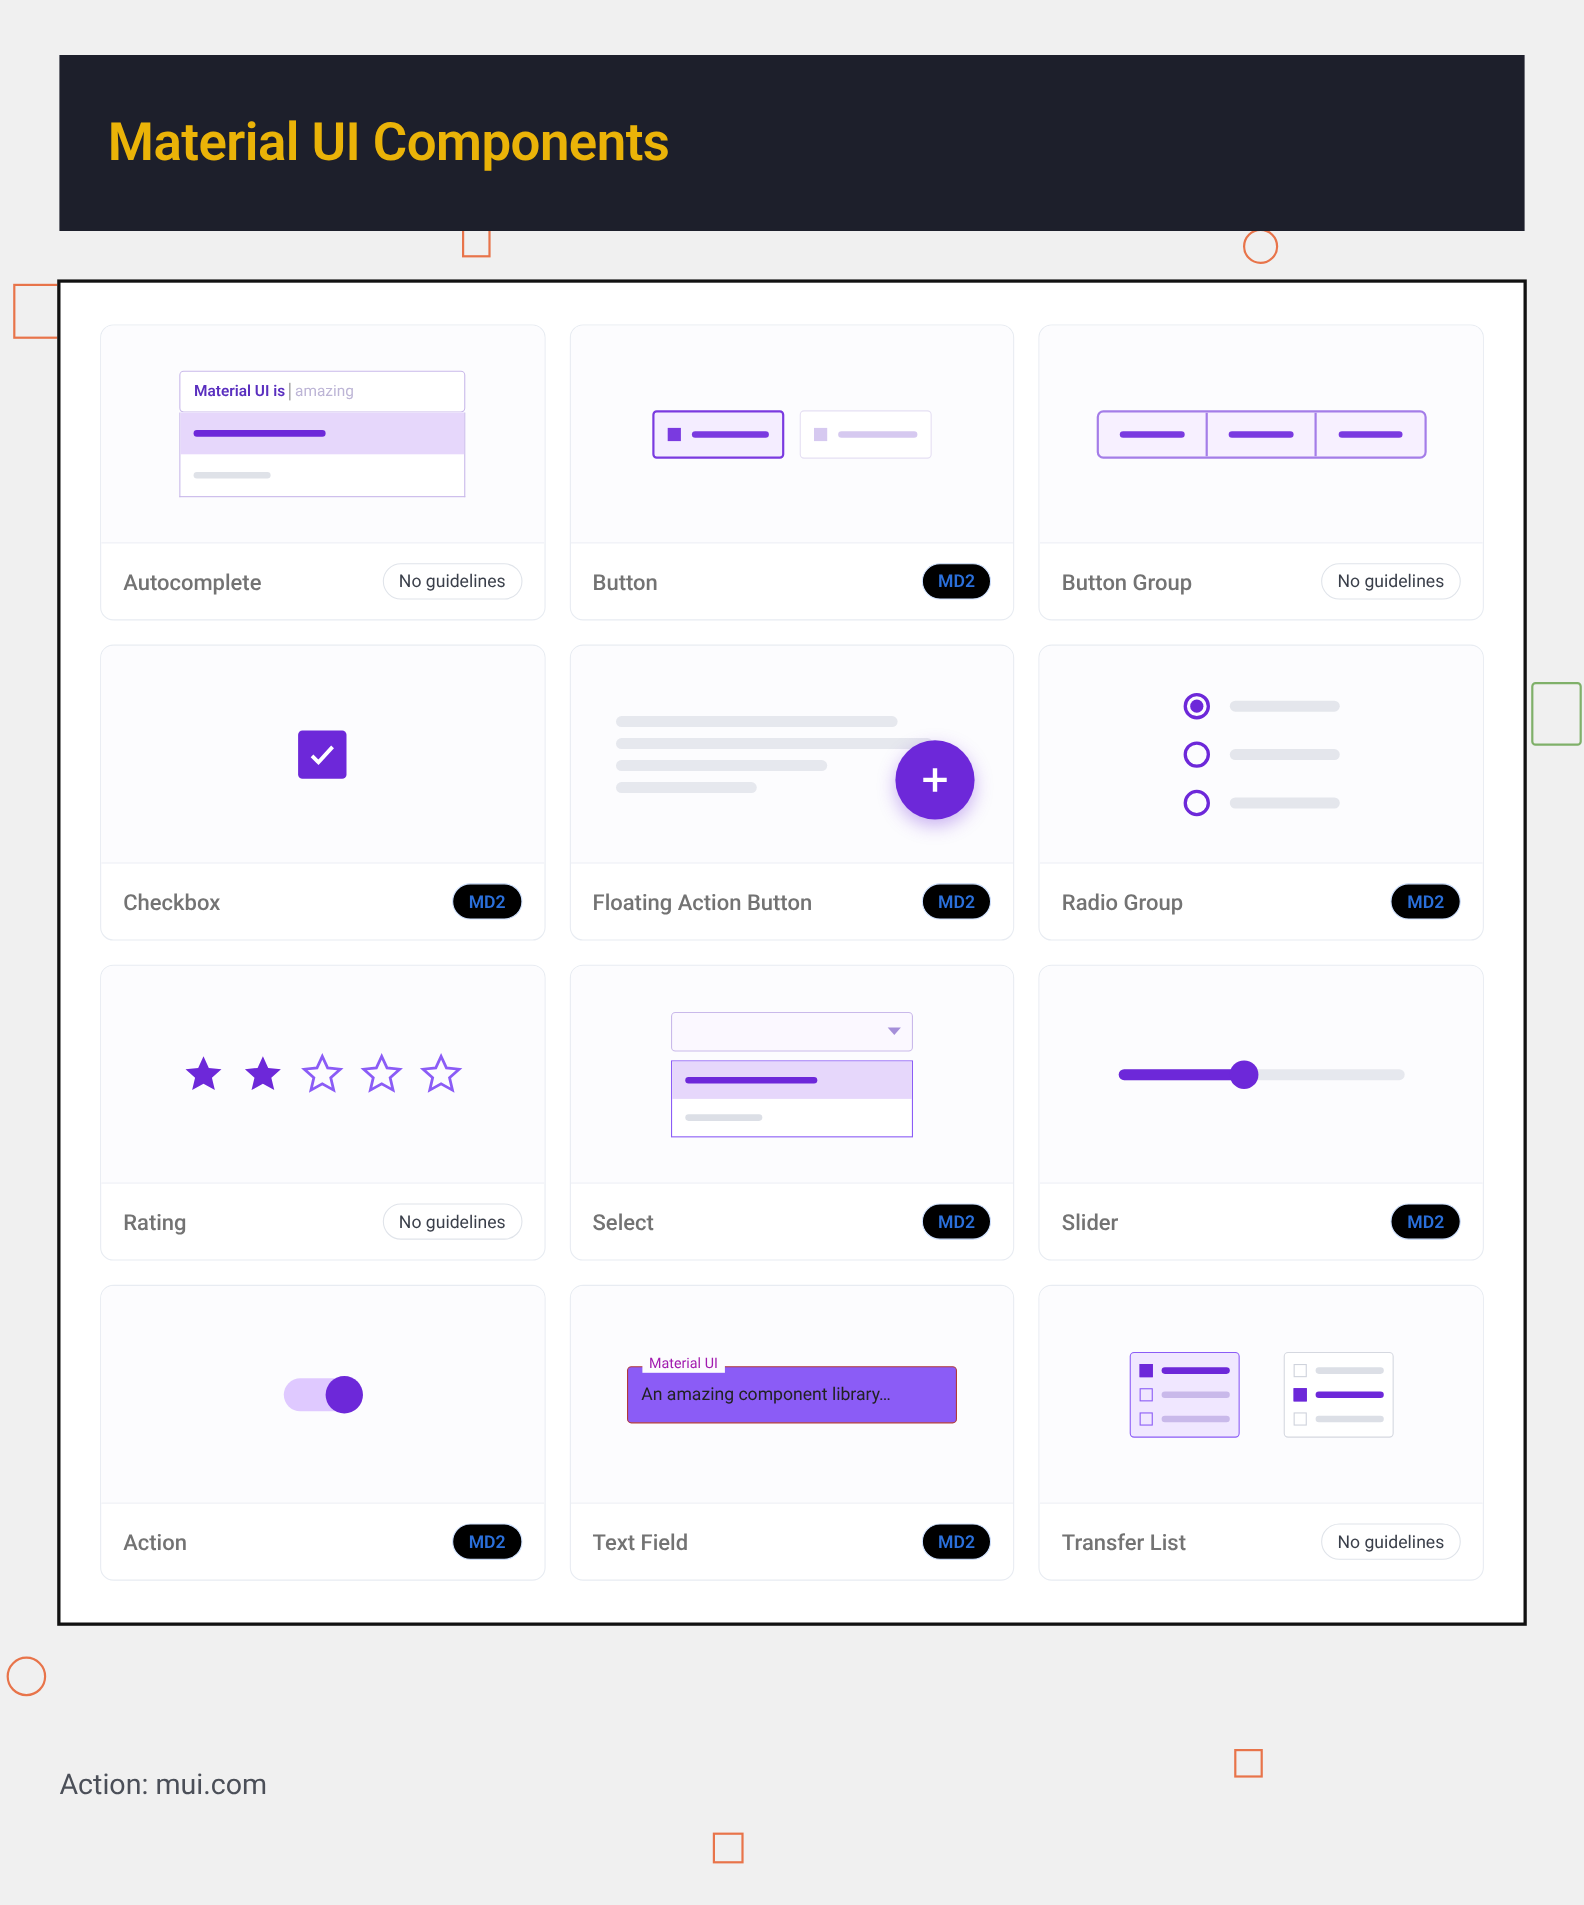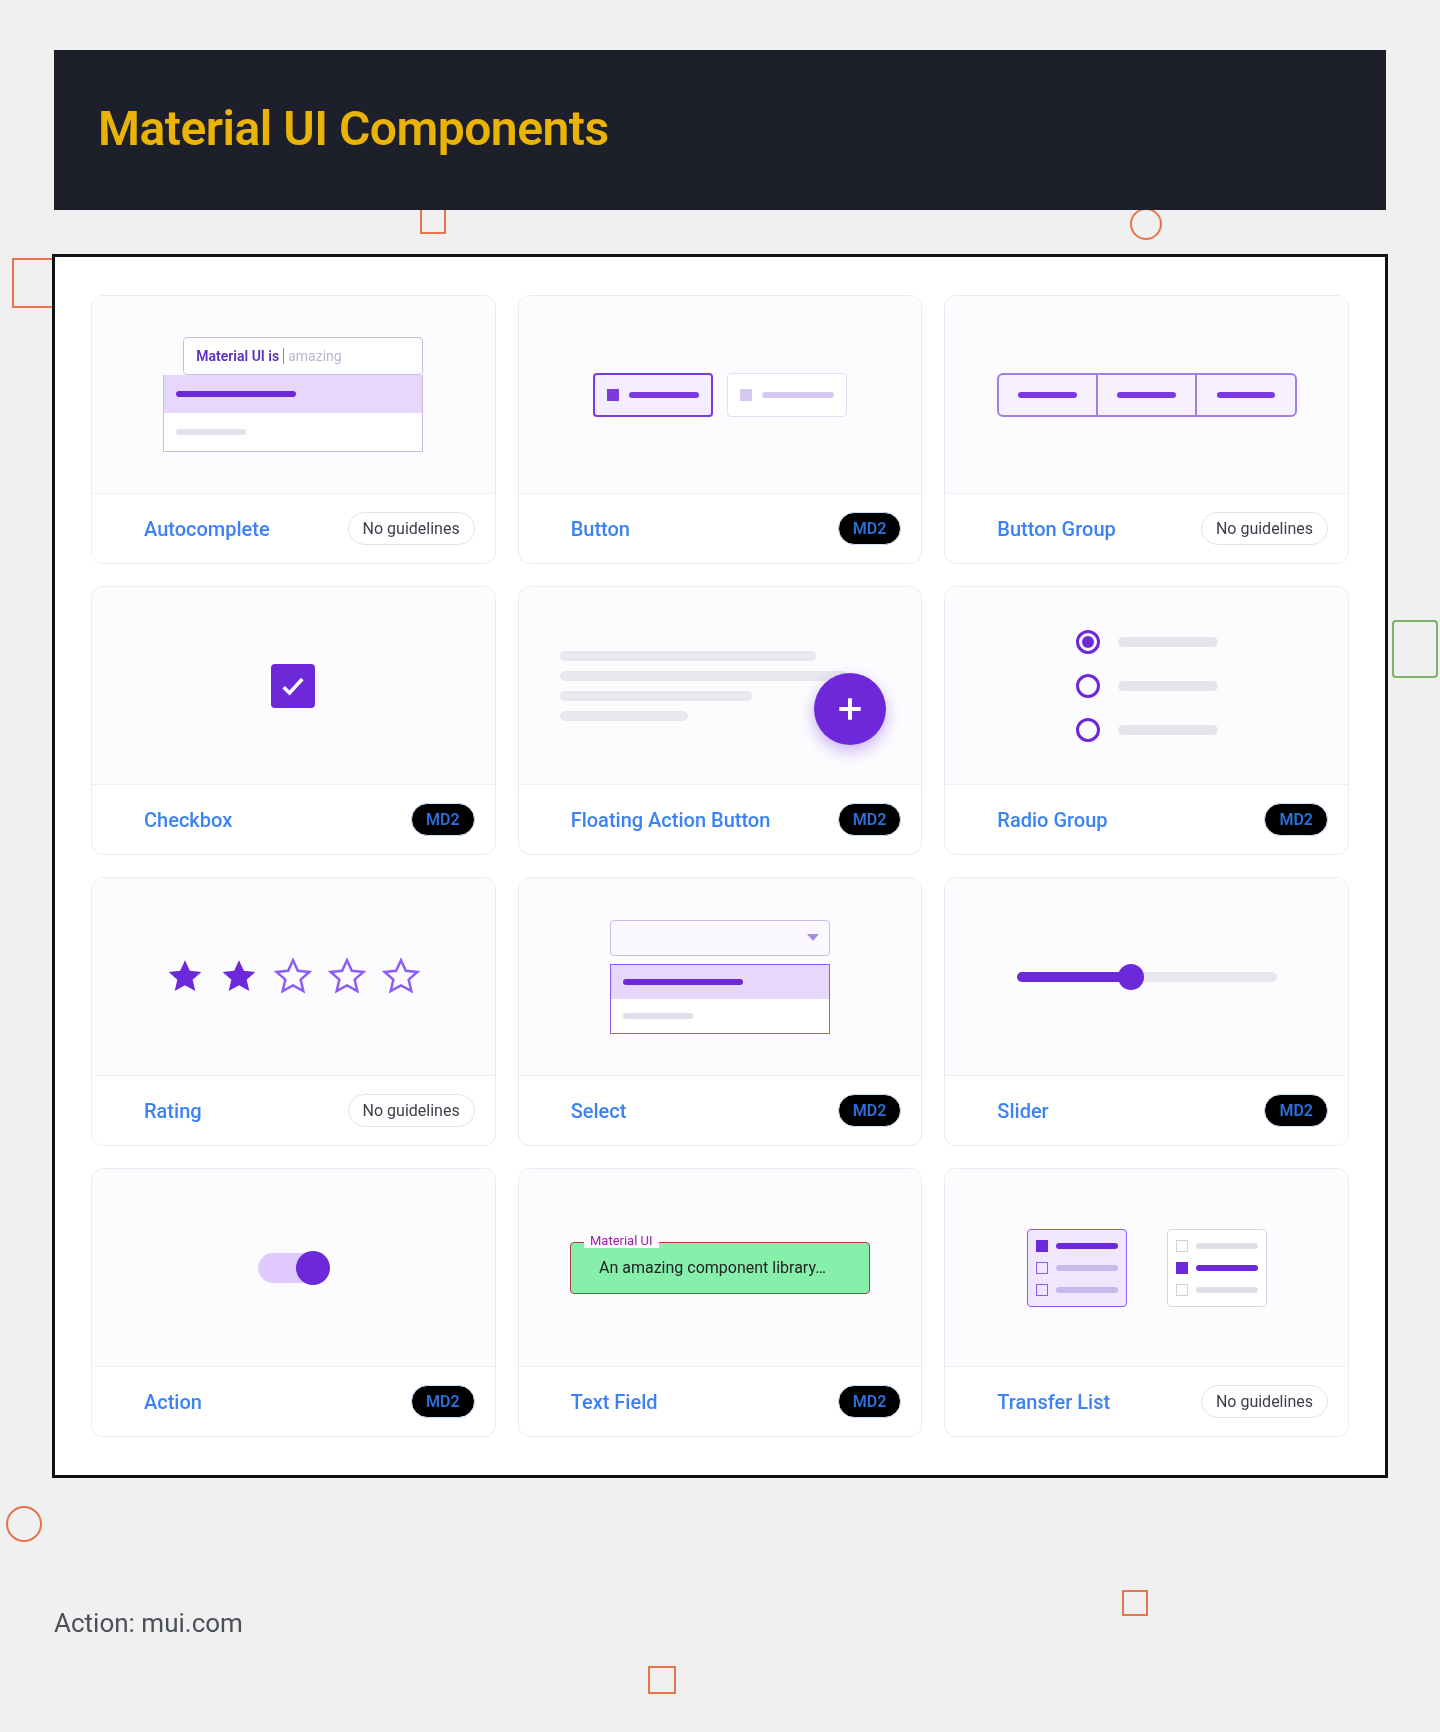--- a/index.html
+++ b/index.html
@@ -61,21 +61,21 @@
     justify-content: center;
     position: relative;
     padding: 10px;
   }
   .card-footer {
     display: flex;
     align-items: center;
     justify-content: space-between;
     padding: 18px 20px;
   }
-  .card-title { font-size: 20px; color: #3b82f6; font-weight: 500; margin-left: 32px; }
+  .card-title { font-size: 20px; color: #737373; font-weight: 500; }
   .pill {
     font-size: 16px;
     padding: 6px 14px;
     border-radius: 999px;
     border: 1px solid #e0e4ea;
     color: #3a3f4a;
     background: #fff;
     white-space: nowrap;
   }
   .pill.md2 {
@@ -85,21 +85,21 @@
     font-weight: 600;
   }
 
   
 
   
   .ac-wrap { width: 260px; }
   .ac-input {
     border: 1px solid #c9b9ea; height: 38px; border-radius: 4px;
     display: flex; align-items: center; padding: 0 12px; gap: 4px;
-    font-size: 14px; background: #fff; margin-left: 20px;
+    font-size: 14px; background: #fff;
   }
   .ac-input .typed { color: #5a2fbf; font-weight: 600; }
   .ac-input .cursor { width: 1px; height: 16px; background: #888; }
   .ac-input .suggest { color: #bdb5d6; }
   .ac-dropdown { border: 1px solid #c9b9ea; border-top: none; background: #fff; }
   .ac-row { height: 38px; display:flex; align-items:center; padding:0 12px; }
   .ac-row.sel { background: #e6d7fb; }
   .ac-bar { height: 6px; background: #6d28d9; width: 120px; border-radius: 3px; }
   .ac-bar.dim { background: #dfe2e8; width: 70px; }
 
@@ -157,21 +157,21 @@
   .slider-fill { position:absolute; left:0; top:0; bottom:0; width:44%; background:#6d28d9; border-radius:5px; }
   .slider-thumb { position:absolute; left:44%; top:50%; transform:translate(-50%,-50%); width:26px; height:26px; background:#6d28d9; border-radius:50%; }
 
   
   .switch-wrap { width:70px; height:30px; background:#dfc9ff; border-radius:999px; position:relative; }
   .switch-thumb { position:absolute; right:-2px; top:50%; transform:translateY(-50%); width:34px; height:34px; background:#6d28d9; border-radius:50%; }
 
   
   .tf-wrap { width:300px; position:relative; }
   .tf-label { position:absolute; top:-9px; left:14px; background:#fcfcfe; padding:0 6px; font-size:13px; color:#a21caf; }
-  .tf-box { border:1.5px solid #b13a3a; border-radius:4px; height:52px; display:flex; align-items:center; padding:0 28px; font-size:16px; color:#222; background:#86efac;}
+  .tf-box { border:1.5px solid #b13a3a; border-radius:4px; height:52px; display:flex; align-items:center; padding:0 12px; font-size:16px; color:#222; background:#8b5cf6;}
 
   
   .tl-wrap { display:flex; gap:40px; }
   .tl-col { width:100px; border-radius:4px; padding:10px 8px; display:flex; flex-direction:column; gap:10px; }
   .tl-col.left { border:1.5px solid #8b5cf6; background:#f0e7ff; }
   .tl-col.right { border:1.5px solid #d5d8e0; background:#fff; }
   .tl-row { display:flex; align-items:center; gap:8px; }
   .tl-box { width:12px; height:12px; border:1.5px solid #8b5cf6; }
   .tl-box.filled { background:#6d28d9; border-color:#6d28d9; }
   .tl-box.grey { border-color:#cfd3dc; }

